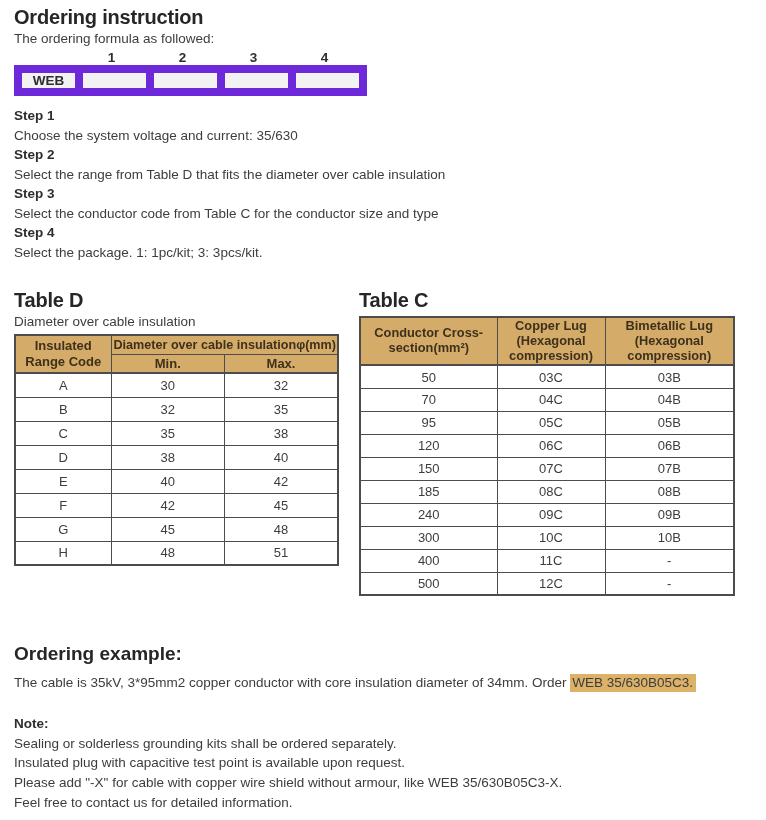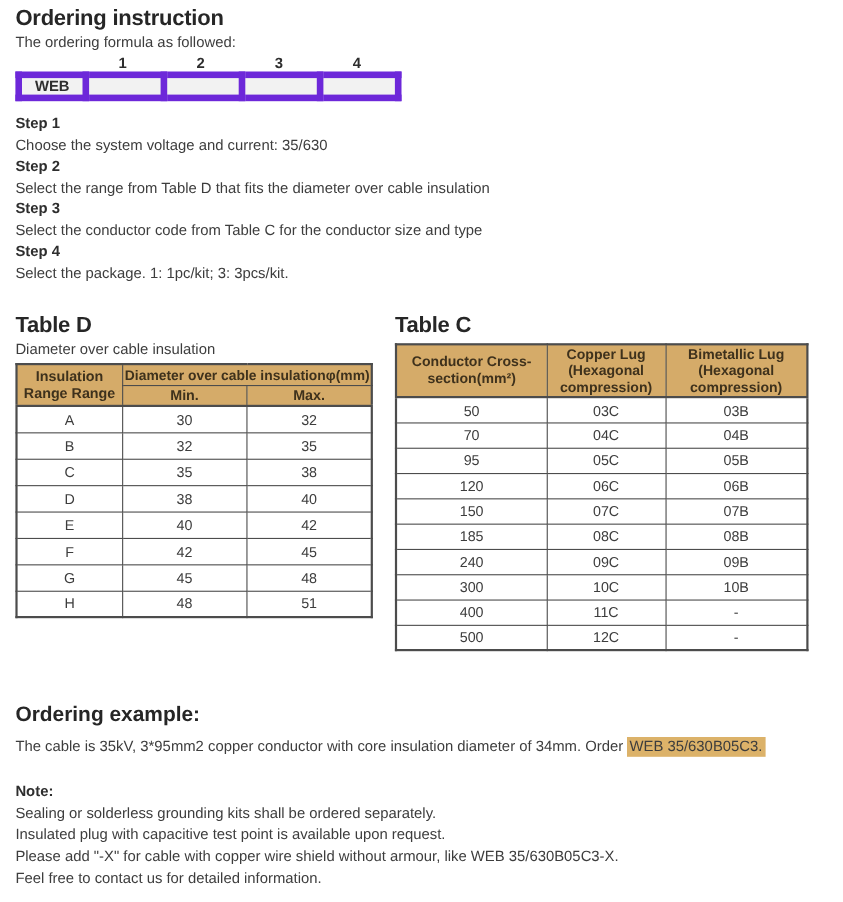--- a/index.html
+++ b/index.html
@@ -18,21 +18,21 @@
   }
   .intro { font-size: 13.5px; line-height: 16px; margin-top: 2px; color: #3d3d3d; }
 
   
   .formula-wrap { margin-top: 3px; }
   .fnums { display: flex; height: 15px; font-weight: 700; font-size: 13.5px; color: #2e2e2e; }
   .fnums .n0 { width: 62px; }
   .fnums .n  { width: 71px; text-align: center; }
   table.ftable { border-collapse: collapse; }
   table.ftable td {
-    border: 6px solid #6d28d9; background: #f2f2f2;
+    border: 8px solid #6d28d9; background: #f2f2f2;
     height: 21px; text-align: center; vertical-align: middle;
     font-size: 13.5px; font-weight: 700; color: #2e2e2e;
   }
   td.fprefix { width: 61px; }
   td.fblank  { width: 71px; }
 
   
   .steps { margin-top: 10px; }
   .step-label { font-size: 13.5px; line-height: 19.5px; font-weight: 700; color: #2e2e2e; }
   .step-text  { font-size: 13.5px; line-height: 19.5px; color: #3d3d3d; }
@@ -137,21 +137,21 @@
   </div>
 
   <div class="tables-row">
 
     <div class="tblock-left">
       <div class="h2">Table D</div>
       <div class="tsub">Diameter over cable insulation</div>
       <table class="dtable tableD">
         <thead>
           <tr>
-            <th class="c1 rcode" rowspan="2">Insulation Range Range</th>
+            <th class="c1 rcode" rowspan="2">Insulated Range Code</th>
             <th class="span-h" colspan="2">Diameter over cable insulationφ(mm)</th>
           </tr>
           <tr>
             <th class="c2 minmax">Min.</th>
             <th class="c3 minmax">Max.</th>
           </tr>
         </thead>
         <tbody>
           <tr>
             <td class="c1">A</td>

